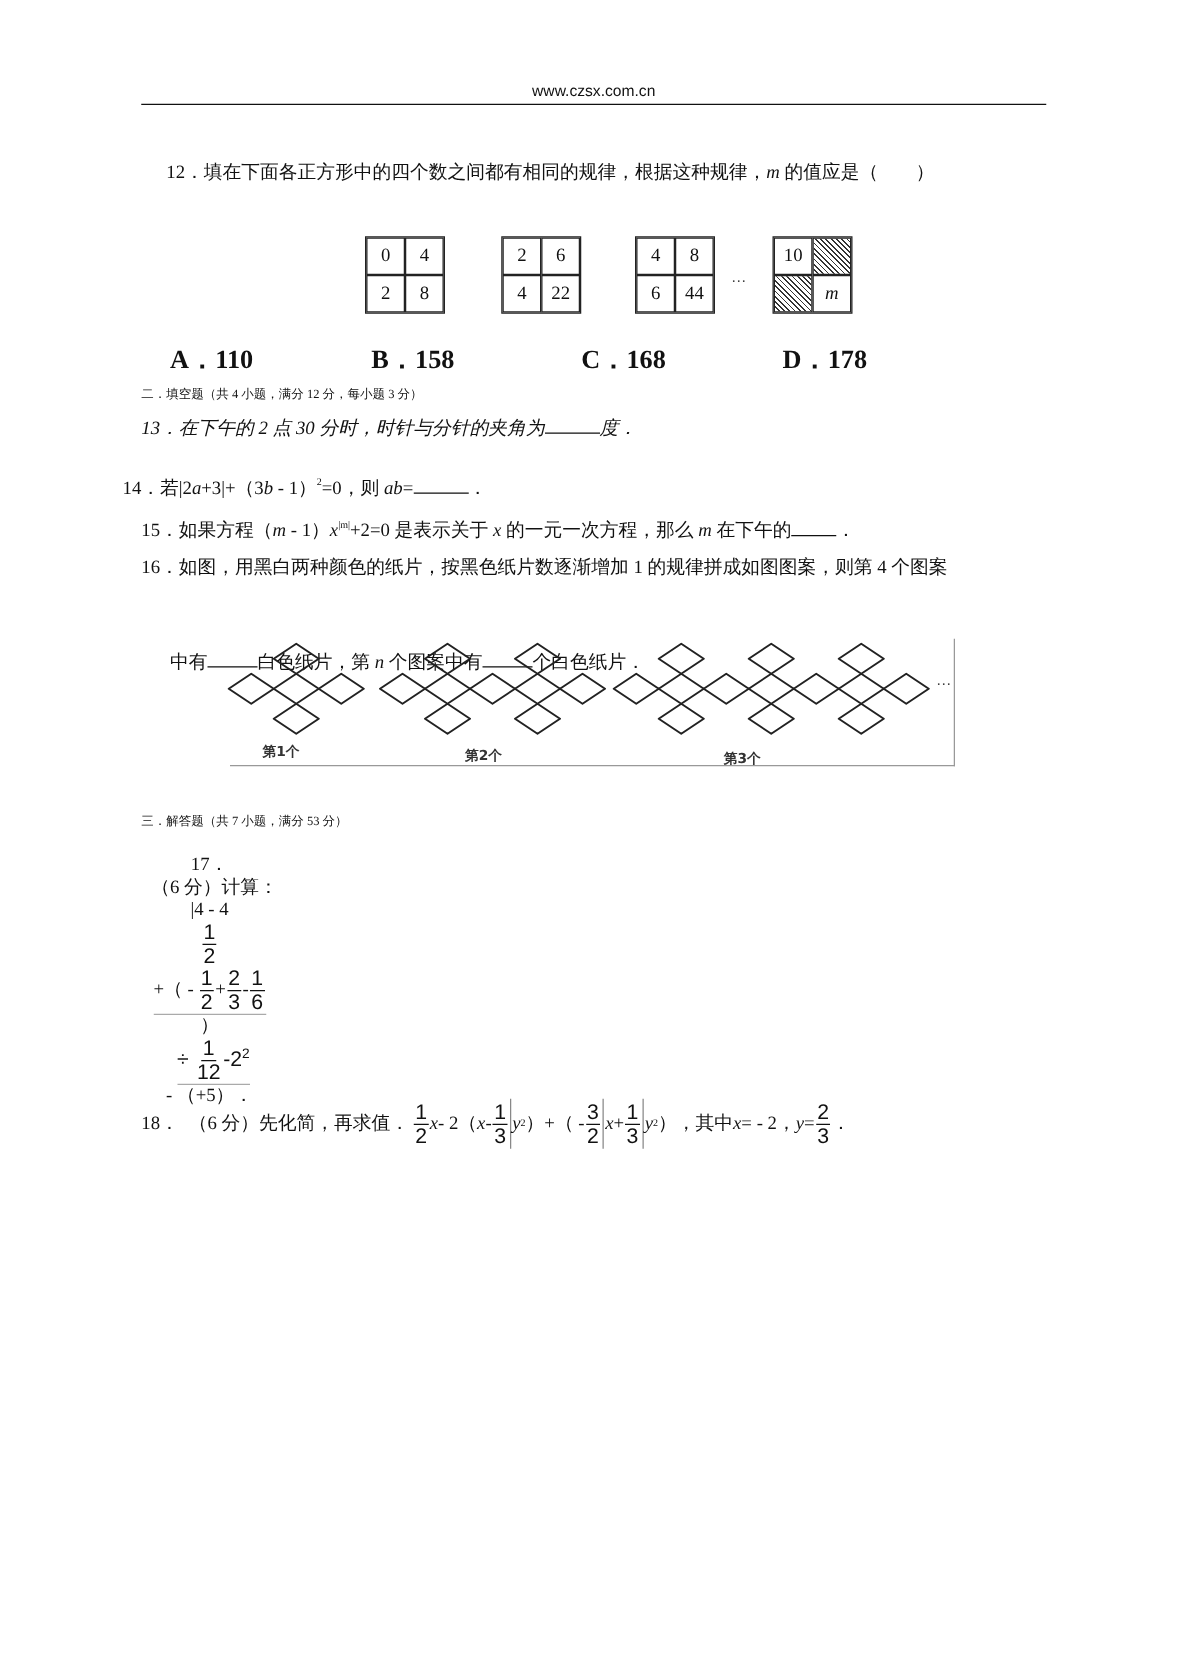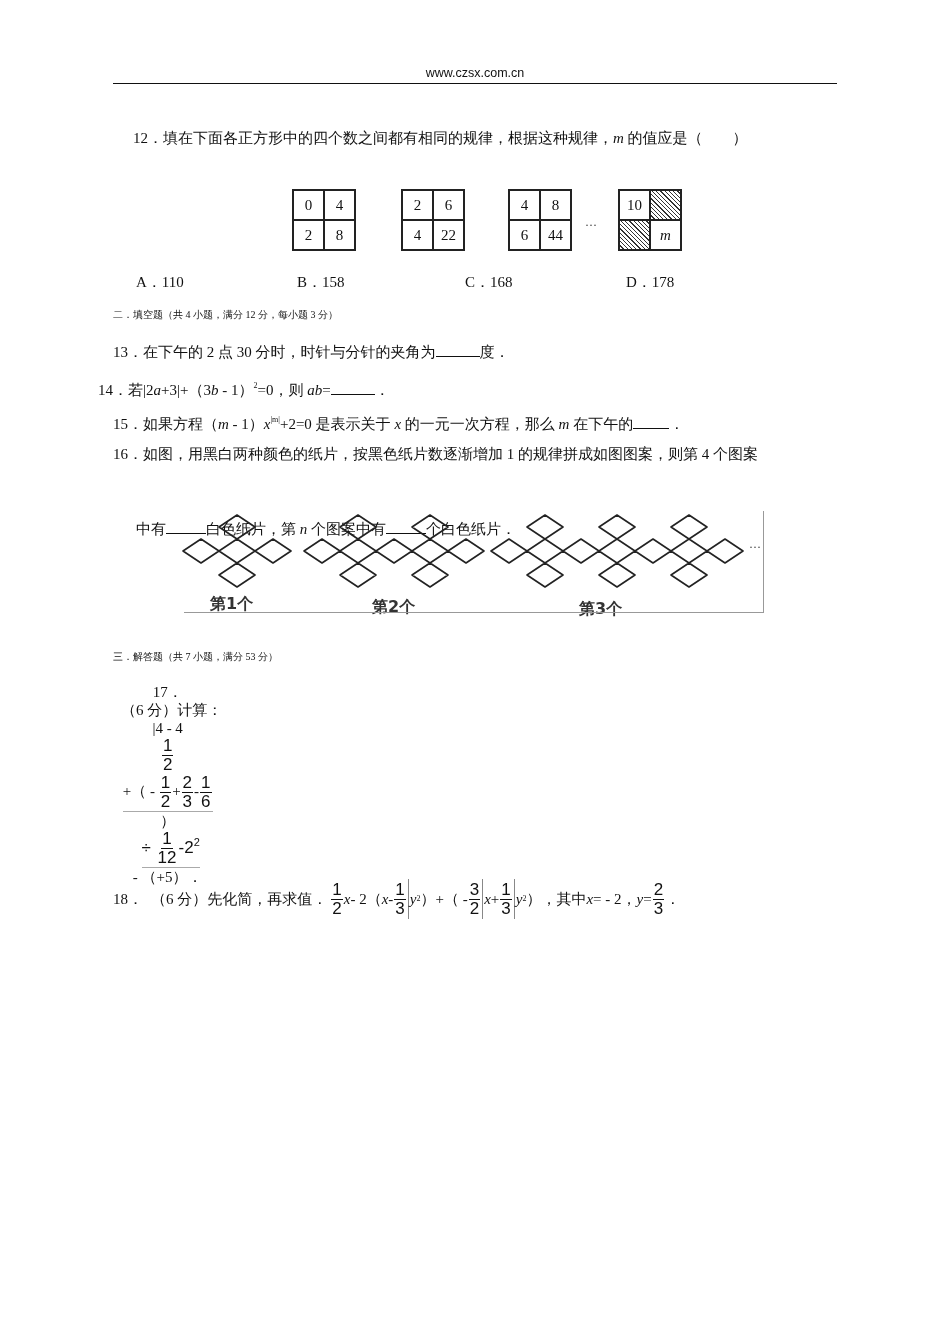--- a/index.html
+++ b/index.html
@@ -7,38 +7,38 @@
            font-family: "Liberation Serif", "DejaVu Serif", serif; color: #111; }
     .abs { position: absolute; white-space: nowrap; }
     .header-url { left: 0; width: 950px; top: 66px; text-align: center;
                   font-family: "Liberation Sans", "DejaVu Sans", sans-serif; font-size: 12.5px; color: #111; }
     .header-rule { left: 113px; top: 83px; width: 724px; height: 0; border-top: 1.5px solid #111; }
     .q { font-size: 15px; line-height: 18px; }
     .section { font-size: 10px; font-weight: normal; }
     .blank { display: inline-block; border-bottom: 1px solid #111; height: 14px; vertical-align: baseline; }
     i, .it { font-style: italic; }
     sup.s { font-size: 8px; vertical-align: 7px; }
-    .opt { font-size: 15px; }
+    .opt { font-size: 21px; font-weight: bold; }
     
     .grid { position: absolute; border: 1.5px solid #222; display: grid;
             grid-template-columns: 1fr 1fr; grid-template-rows: 1fr 1fr; }
     .cell { border: 1px solid #222; display: flex; align-items: center; justify-content: center;
             font-family: "Liberation Serif", serif; font-size: 15px; }
     .hatch { background: repeating-linear-gradient(45deg, #fff 0 2px, #333 2px 3px); }
     .ellipsis { font-size: 12px; color: #333; }
     
     .frac { display: inline-flex; flex-direction: column; align-items: center; vertical-align: middle;
             font-family: "Liberation Sans", "DejaVu Sans", sans-serif; font-size: 17px; line-height: 18px; margin: 0 1px; }
     .frac .num { border-bottom: 1px solid #111; padding: 0 1px; }
     .frac .den { padding: 0 1px; }
     .bar { display: inline-block; border-left: 1px solid #888; height: 40px; vertical-align: middle; margin: 0 1px; }
     .ulbox { display: inline-block; border-bottom: 1px solid #aaa; vertical-align: middle; }
     .fig-border-r { left: 763px; top: 511px; width: 0; height: 102px; border-left: 1px solid #999; }
     .fig-border-b { left: 184px; top: 612px; width: 580px; height: 0; border-top: 1px solid #999; }
-    .fig-label { font-family: "DejaVu Sans", sans-serif; font-size: 16px; font-weight: bold; color: #333; }
+    .fig-label { font-family: "DejaVu Sans", sans-serif; font-size: 11px; font-weight: bold; color: #333; }
   </style>
 </head>
 <body>
 
 <div class="abs header-url">www.czsx.com.cn</div>
 <div class="abs header-rule"></div>
 
 <div class="abs q" style="left:133px; top:129px;">
   <span>12．</span><span>填在下面各正方形中的四个数之间都有相同的规律，根据这种规律，</span><i>m</i><span> 的值应是（　　）</span>
 </div>
@@ -69,21 +69,21 @@
   <div class="cell it">m</div>
 </div>
 
 <div class="abs opt" style="left:136px; top:273px;"><span>A．</span><span>110</span></div>
 <div class="abs opt" style="left:297px; top:273px;"><span>B．</span><span>158</span></div>
 <div class="abs opt" style="left:465px; top:273px;"><span>C．</span><span>168</span></div>
 <div class="abs opt" style="left:626px; top:273px;"><span>D．</span><span>178</span></div>
 
 <div class="abs section" style="left:113px; top:308px;">二．填空题（共 4 小题，满分 12 分，每小题 3 分）</div>
 
-<div class="abs q" style="left:113px; top:342px;">
+<div class="abs q" style="left:113px; top:332px;font-style:italic;">
   <span>13．</span><span>在下午的 2 点 30 分时，时针与分针的夹角为</span><span class="blank" style="width:44px;"></span><span>度．</span>
 </div>
 
 <div class="abs q" style="left:98px; top:377px;">
   <span>14．</span><span>若|2</span><i>a</i><span>+3|+（3</span><i>b</i><span> - 1）</span><sup class="s">2</sup><span>=0，则 </span><i>ab</i><span>=</span><span class="blank" style="width:44px;"></span><span>．</span>
 </div>
 
 <div class="abs q" style="left:113px; top:411px;">
   <span>15．</span><span>如果方程（</span><i>m</i><span> - 1）</span><i>x</i><sup class="s">|m|</sup><span>+2=0 是表示关于 </span><i>x</i><span> 的一元一次方程，那么 </span><i>m</i><span> 在下午的</span><span class="blank" style="width:36px;"></span><span>．</span>
 </div>

